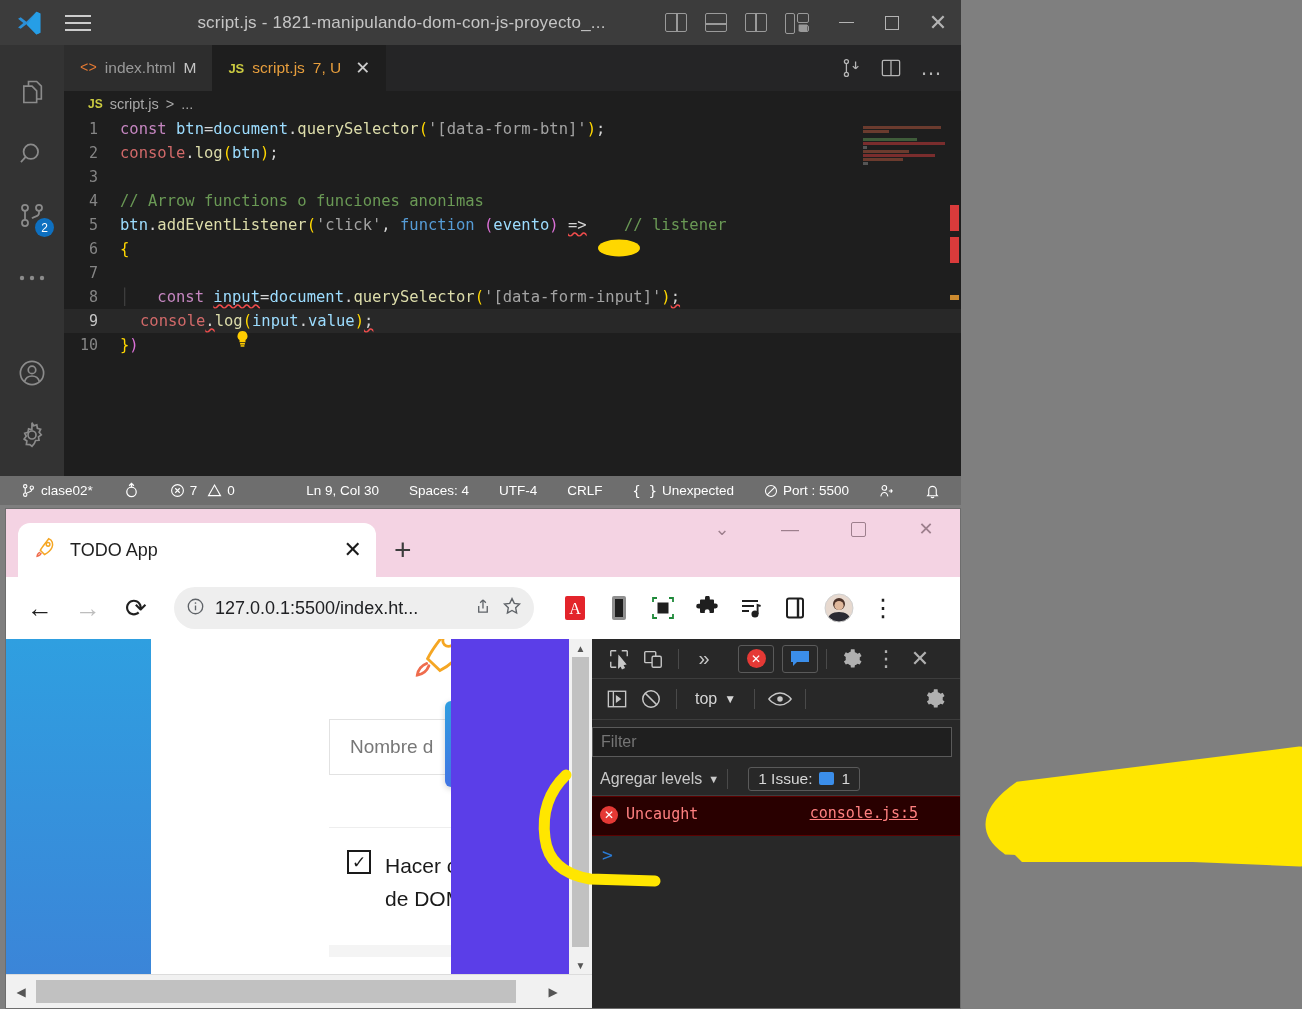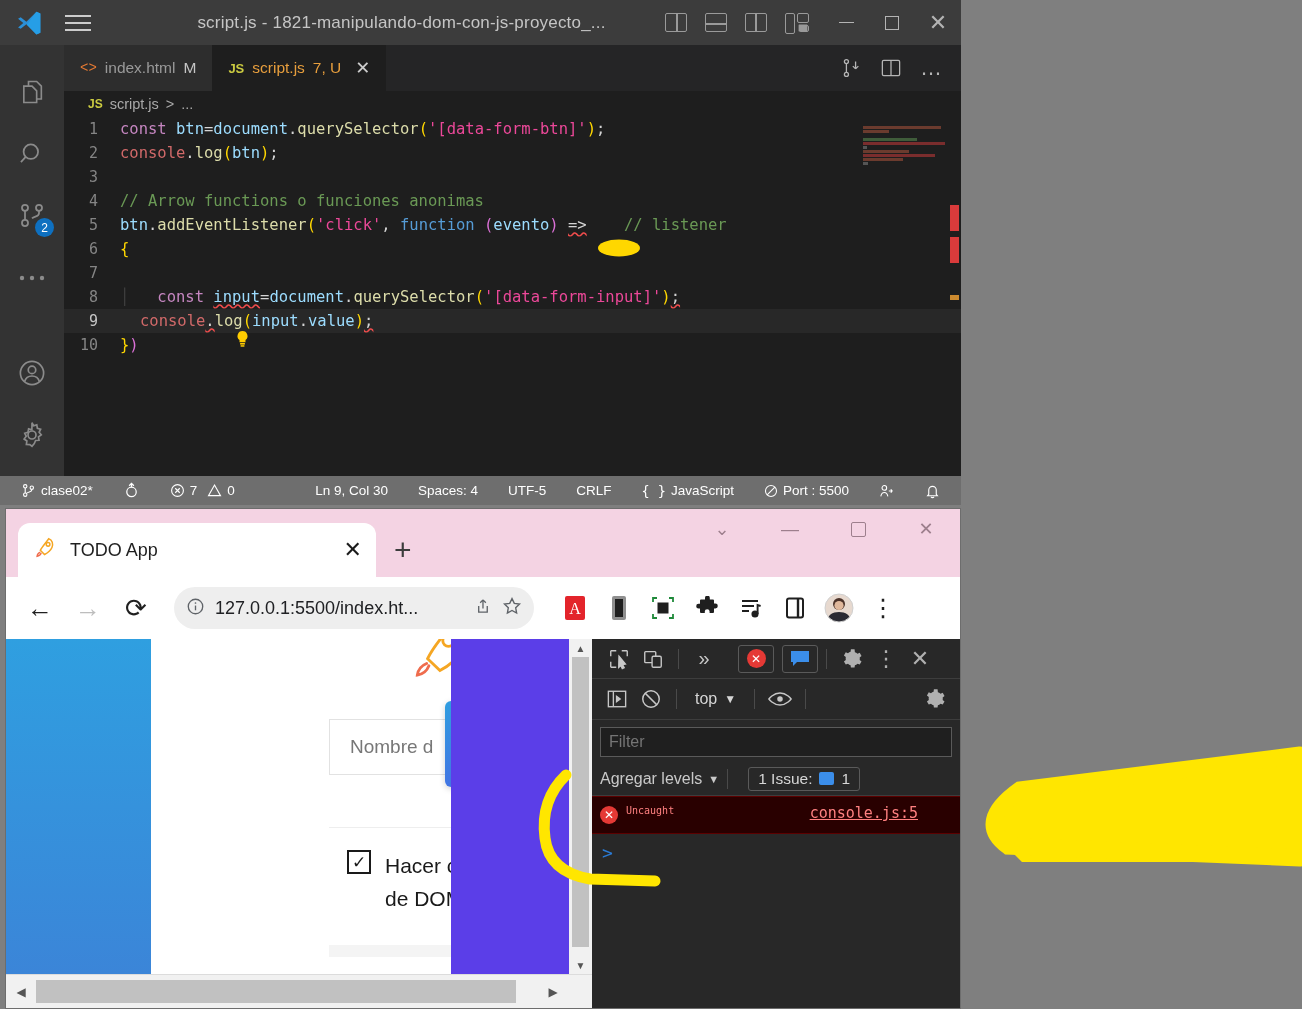--- a/index.html
+++ b/index.html
@@ -85,21 +85,21 @@
   .code-area { position: relative; padding-top: 0px; }
   .cline { display: flex; height: 24px; align-items: center; font-family: "DejaVu Sans Mono", monospace; font-size: 15.5px; white-space: pre; }
   .cline.hl { background: #282828; }
   .lnum { width: 56px; text-align: right; color: #858585; padding-right: 22px; flex: none; font-size: 15px;}
   .lnum.cur { color: #c6c6c6; }
   .ctext { flex: 1; }
   .k-purple { color: #c586c0; }
   .k-blue { color: #569cd6; }
   .k-lblue { color: #9cdcfe; }
   .k-yellow { color: #dcdcaa; }
-  .k-orange { color: #ec4899; }
+  .k-orange { color: #a3a3a3; }
   .k-green { color: #6a9955; }
   .k-red { color: #d16969; }
   .k-white { color: #d4d4d4; }
   .k-paren1 { color: #ffd700; }
   .k-paren2 { color: #da70d6; }
   .squig { text-decoration: underline wavy #f14c4c; text-decoration-skip-ink: none;}
   .indent-guide { color: #404040; }
 
   .minimap { position: absolute; right: 14px; top: 0; width: 96px; bottom: 0; }
   .mm-line { position: absolute; height: 3px; }
@@ -188,39 +188,39 @@
 
   
   .devtools { position: absolute; left: 586px; top: 130px; right: 0; bottom: 0; background: #282828; }
   .dt-toolbar { height: 40px; background: #282828; display: flex; align-items: center; padding: 0 10px; gap: 0px; border-bottom: 1px solid #3d3d3d;}
   .dt-ic { width: 34px; height: 34px; display: flex; align-items: center; justify-content: center; cursor: pointer; color: #9aa0a6; }
   .dt-sep { width: 1px; height: 20px; background: #4a4a4a; margin: 0 8px; }
   .dt-pill { width: 36px; height: 28px; border: 1px solid #5a5a5a; border-radius: 3px; display:flex; align-items:center; justify-content:center; cursor:pointer;}
   .dot-err { width: 19px; height: 19px; border-radius: 50%; background: #e53935; color: #fff; font-size: 12px; display:flex; align-items:center; justify-content:center;}
   .dt-console-bar { height: 41px; background: #282828; display: flex; align-items: center; padding: 0 8px; border-bottom: 1px solid #3d3d3d;}
   .dt-topsel { color: #d6d6d6; font-size: 16px; padding: 0 10px; display:flex; align-items:center; gap:7px; cursor:pointer;}
-  .dt-filter-row { padding: 7px 8px 5px 8px; background: #282828; }
+  .dt-filter-row { padding: 7px 8px 5px 0; background: #282828; }
   .dt-filter {
     width: 100%; height: 30px; background: #1f1f1f; border: 1px solid #5a5a5a;
     color: #9a9a9a; font-size: 16px; padding: 0 8px; font-family:"Liberation Sans",sans-serif;
     outline: none;
   }
   .dt-levels-row { height: 34px; display: flex; align-items: center; padding: 0 8px; gap: 0; background:#282828; border-bottom: 1px solid #3d3d3d;}
   .dt-level { color: #c9c9c9; font-size: 16px; display:flex; align-items:center; gap:6px; cursor:pointer;}
   .dt-issue {
     border: 1px solid #5a5a5a; border-radius: 3px; padding: 2px 9px; color: #d6d6d6;
     font-size: 15.5px; display: flex; align-items: center; gap: 7px; cursor: pointer; margin-left: 12px;
   }
   .issue-chip { width:15px;height:13px;background:#3b8eea;border-radius:2px; display:inline-block; position:relative;}
   .err-row {
     background: #290000; border-top: 1px solid #5c0000; border-bottom: 1px solid #5c0000;
     padding: 7px 8px 9px 8px; display: flex; gap: 8px; position: relative;
   }
   .err-icon { width: 18px; height: 18px; border-radius: 50%; background: #e53935; color: #fff; font-size: 12px; display:flex;align-items:center;justify-content:center; flex:none; margin-top:2px;}
-  .err-text { color: #ff8080; font-family: "DejaVu Sans Mono", monospace; font-size: 10px; line-height: 1.45; flex: 1;}
+  .err-text { color: #ff8080; font-family: "DejaVu Sans Mono", monospace; font-size: 15px; line-height: 1.45; flex: 1;}
   .err-src { position: absolute; right: 42px; top: 7px; color: #ff8080; font-family:"DejaVu Sans Mono", monospace; font-size: 15px; text-decoration: underline; cursor:pointer;}
   .prompt-row { padding: 8px 10px; display: flex; align-items: center; gap: 8px; }
   .prompt-arrow { color: #2a7bd5; font-size: 18px; font-family:"DejaVu Sans Mono",monospace; }
 
   
   .annot { position: absolute; pointer-events: none; }
 </style>
 </head>
 <body>
 
@@ -443,25 +443,25 @@
           </svg>
         <span>7</span>
         <svg width="15" height="15" viewBox="0 0 16 16" fill="none" stroke="#fff" stroke-width="1.2" style="margin-left:5px">
             <path d="M8 2.2L14.4 13.5H1.6z"></path>
           </svg>
         <span>0</span>
       </div>
       <div style="flex:1"></div>
       <div class="st">Ln 9, Col 30</div>
       <div class="st">Spaces: 4</div>
-      <div class="st">UTF-5</div>
+      <div class="st">UTF-4</div>
       <div class="st">CRLF</div>
       <div class="st">
         <span style="font-family:'DejaVu Sans Mono',monospace;">{ }</span>
-        <span>JavaScript</span>
+        <span>Unexpected</span>
       </div>
       <div class="st">
         <svg width="14" height="14" viewBox="0 0 16 16" fill="none" stroke="#fff" stroke-width="1.2">
             <circle cx="8" cy="8" r="6.3"></circle>
             <path d="M3.6 12.4L12.4 3.6"></path>
           </svg>
         <span>Port : 5500</span>
       </div>
       <div class="st">
         <svg width="16" height="16" viewBox="0 0 18 18" fill="none" stroke="#fff" stroke-width="1.2">

